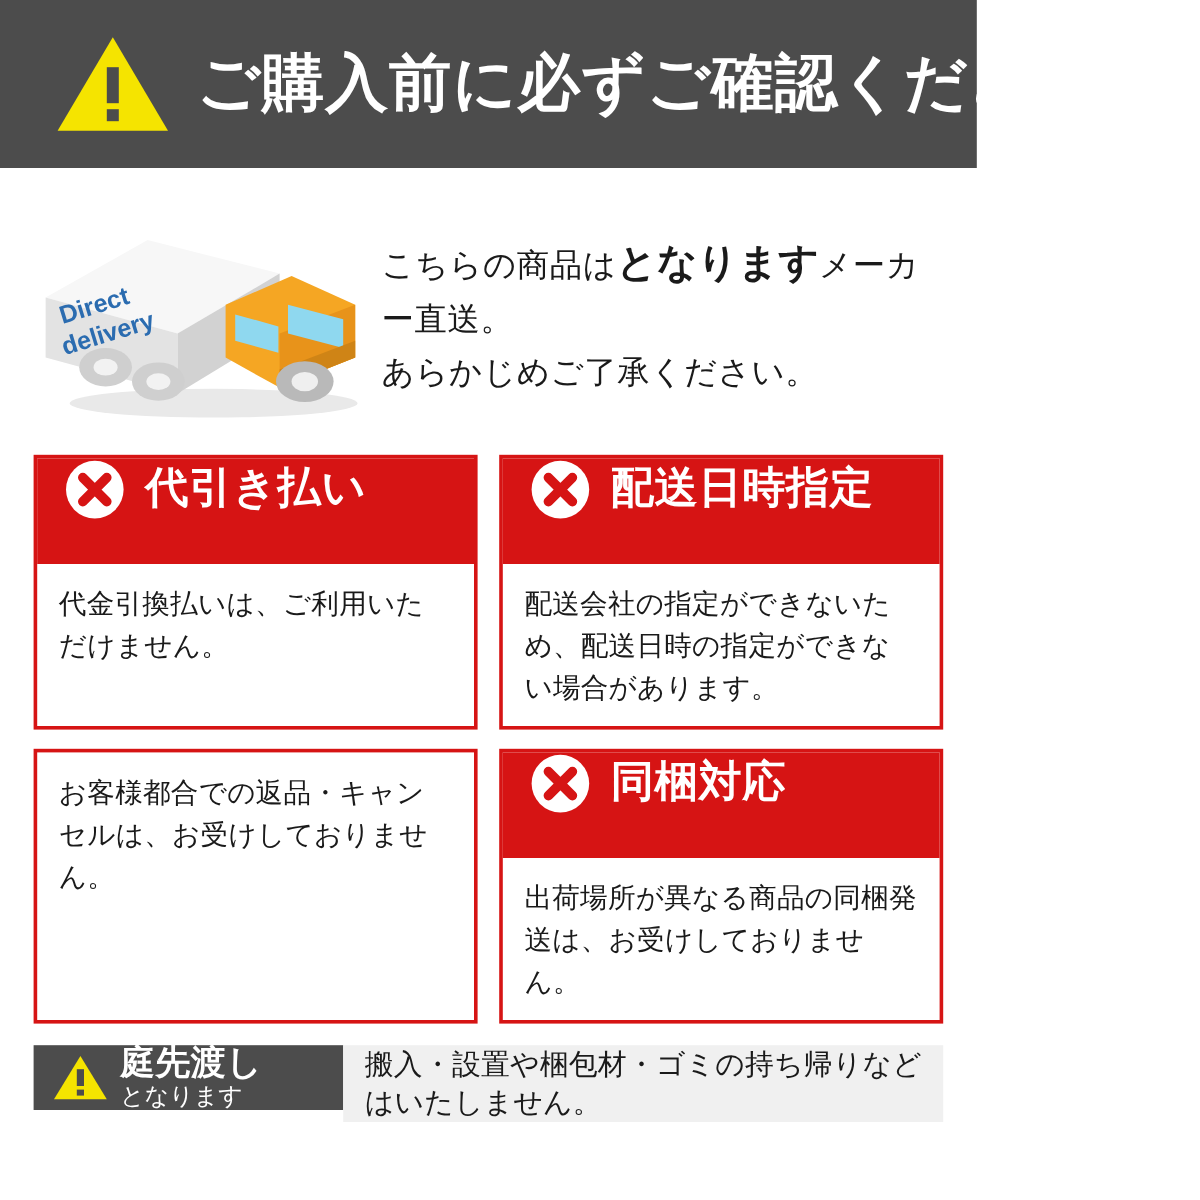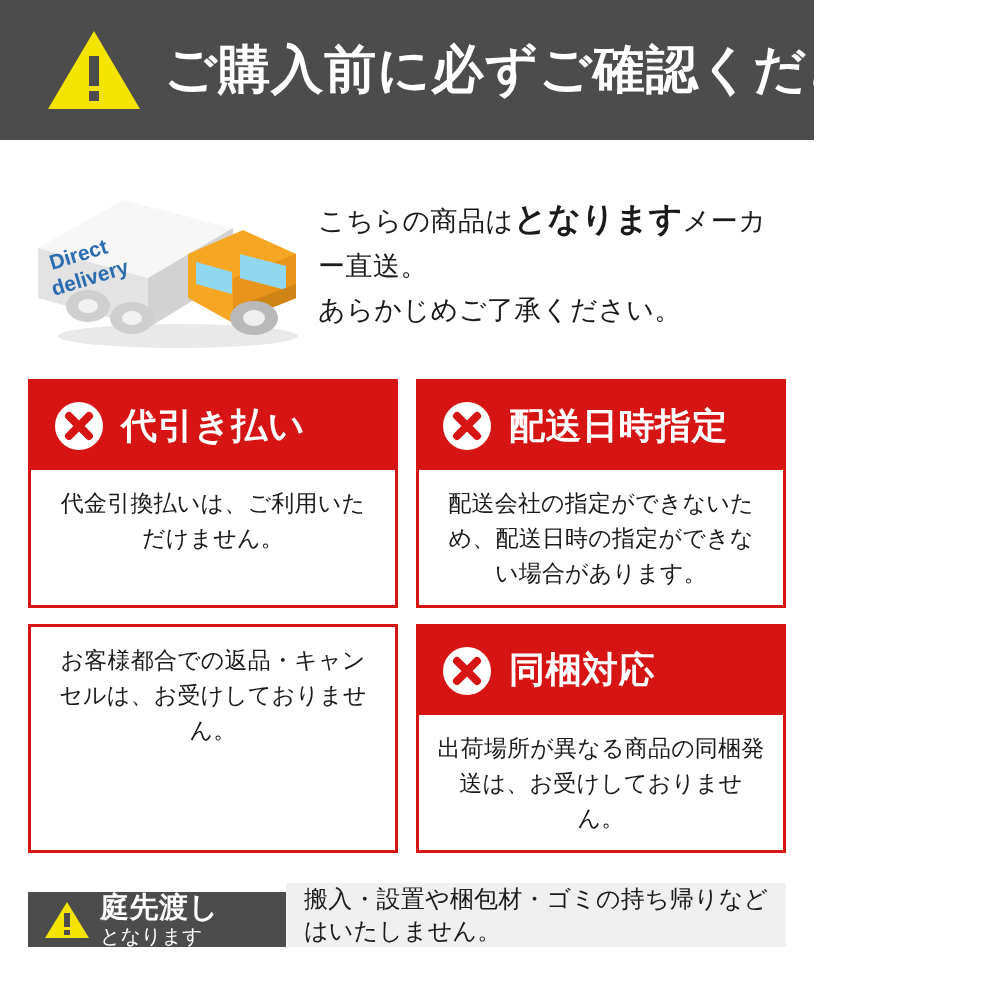--- a/index.html
+++ b/index.html
@@ -87,21 +87,20 @@
     margin-top: 6px;
   }
   .card {
     border: 3px solid #d61414;
     background: #ffffff;
     box-sizing: border-box;
   }
   .card-head {
     background: #d61414;
     display: flex;
-    align-items: center;
     height: 88px;
     padding-left: 22px;
     box-sizing: border-box;
   }
   .xmark {
     flex: 0 0 auto;
     width: 52px;
     height: 52px;
     margin-right: 16px;
   }
@@ -116,27 +115,26 @@
     font-size: 32px;
   }
   .card-body {
     padding: 16px 18px 14px 18px;
     color: #1a1a1a;
     font-size: 23px;
     line-height: 1.52;
     letter-spacing: 0.2px;
     min-height: 110px;
     box-sizing: border-box;
-    text-align: center;
   }
 
   
   .footer {
     display: flex;
-    align-items: flex-end;
+    align-items: flex-start;
     margin-top: 18px;
     height: 76px;
   }
   .footer-left {
     background: #4c4c4c;
     display: flex;
     align-items: center;
     padding: 0 16px;
     box-sizing: border-box;
     flex: 0 0 auto;

